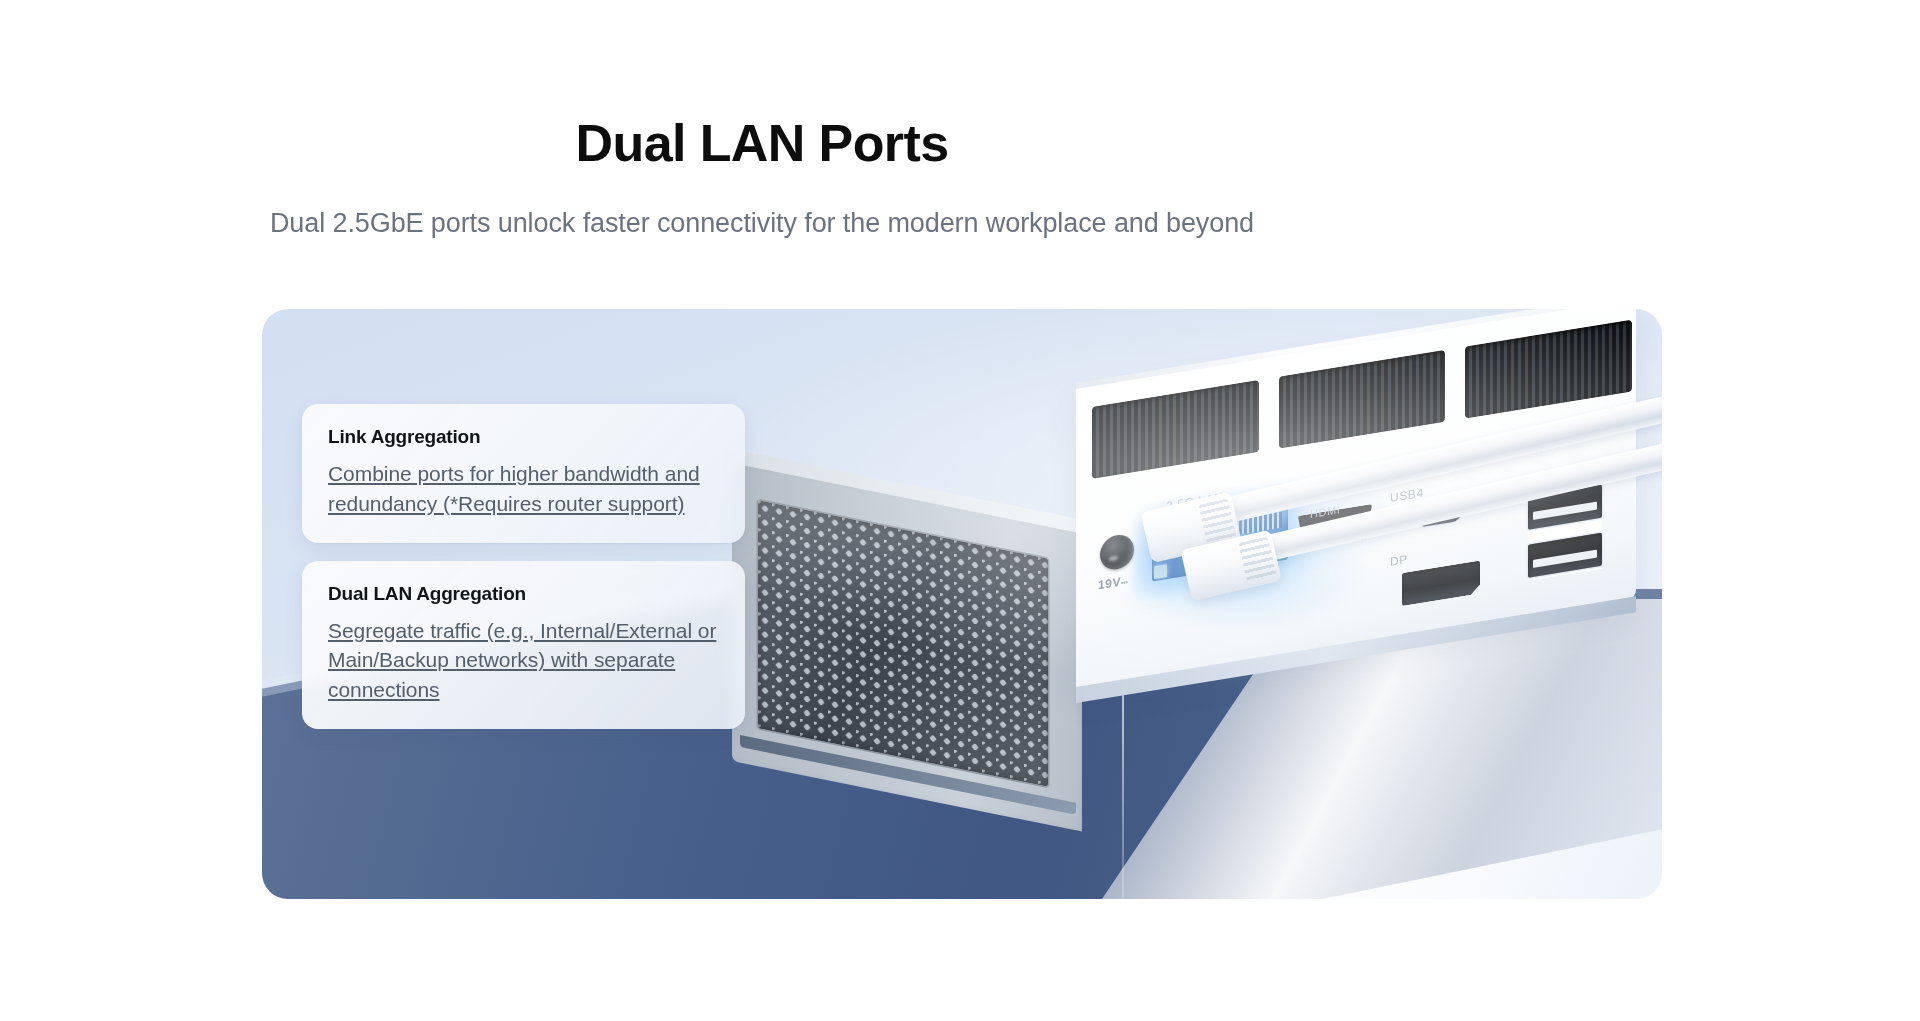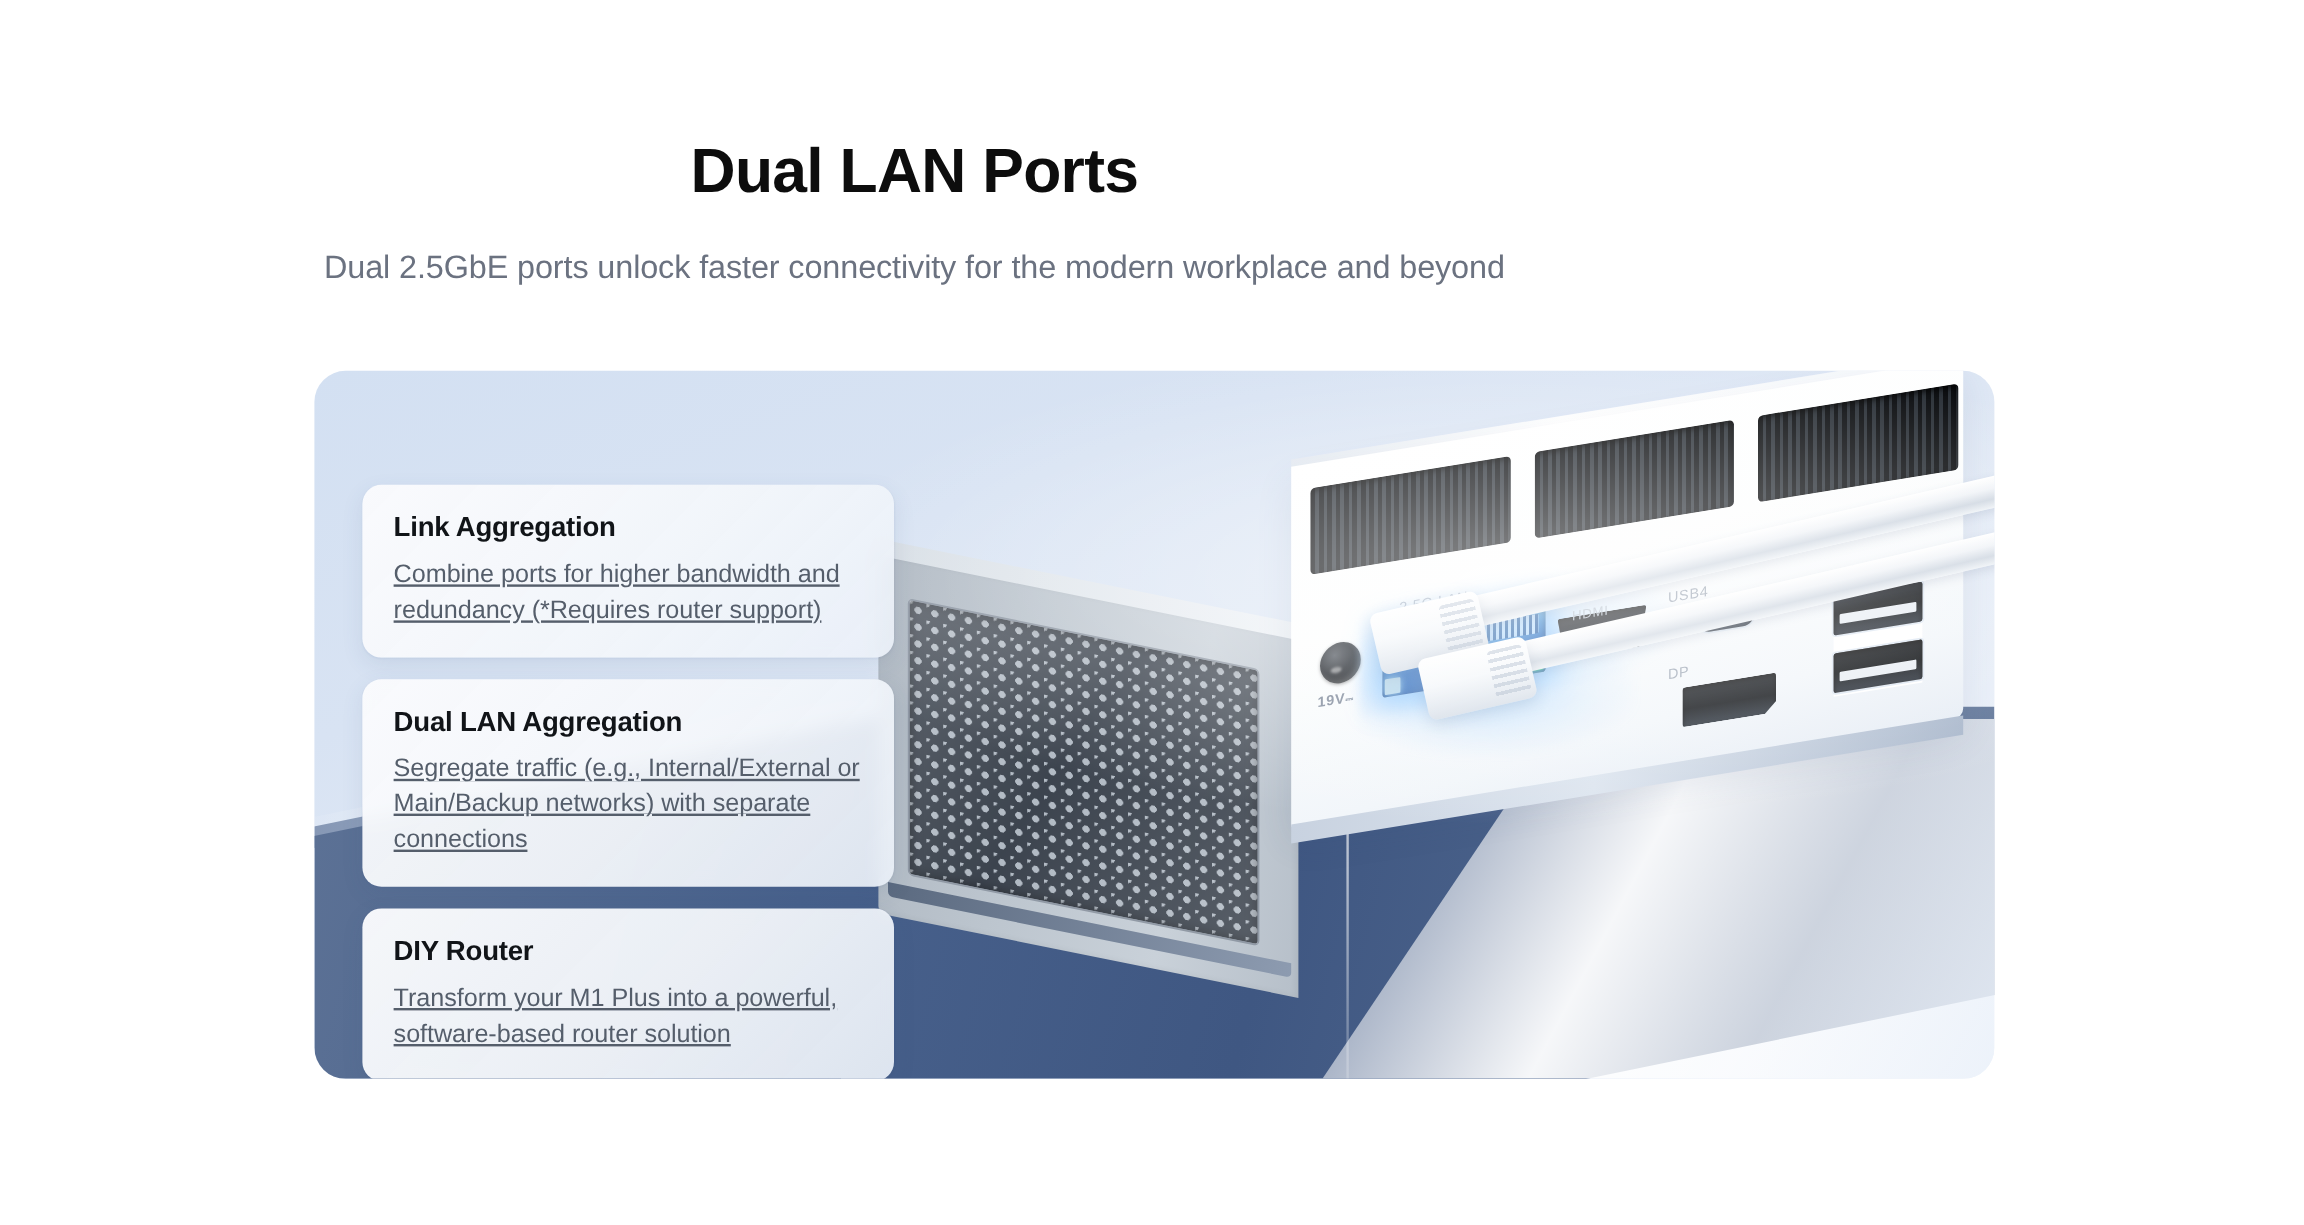--- a/index.html
+++ b/index.html
@@ -443,21 +443,21 @@
   .card {
     width: 443px;
     border-radius: 16px;
     padding: 22px 26px 24px 26px;
     margin-bottom: 18px;
     background: linear-gradient(135deg, rgba(250,251,253,0.97) 0%, rgba(243,246,250,0.95) 55%, rgba(234,240,248,0.92) 100%);
     box-shadow: 0 6px 18px rgba(60,85,130,0.10), 0 1px 2px rgba(60,85,130,0.06);
     backdrop-filter: blur(6px);
   }
   .card-title {
-    font-size: 23px;
+    font-size: 19px;
     font-weight: 600;
     color: #111418;
     letter-spacing: -0.2px;
     margin-bottom: 11px;
   }
   .card-desc {
     font-size: 21px;
     line-height: 1.42;
     color: #555e6b;
     letter-spacing: -0.05px;
@@ -559,20 +559,16 @@
 
     <div class="cards" style="position:absolute; left:40px; top:95px;">
       <div class="card">
         <div class="card-title">Link Aggregation</div>
         <div class="card-desc">Combine ports for higher bandwidth and redundancy (*Requires router support)</div>
       </div>
       <div class="card">
         <div class="card-title">Dual LAN Aggregation</div>
         <div class="card-desc">Segregate traffic (e.g., Internal/External or Main/Backup networks) with separate connections</div>
       </div>
-      <div class="card">
-        <div class="card-title">DIY Router</div>
-        <div class="card-desc">Transform your M1 Plus into a powerful, software-based router solution</div>
-      </div>
     </div>
 
   </div>
 </div>
 
 </body></html>

